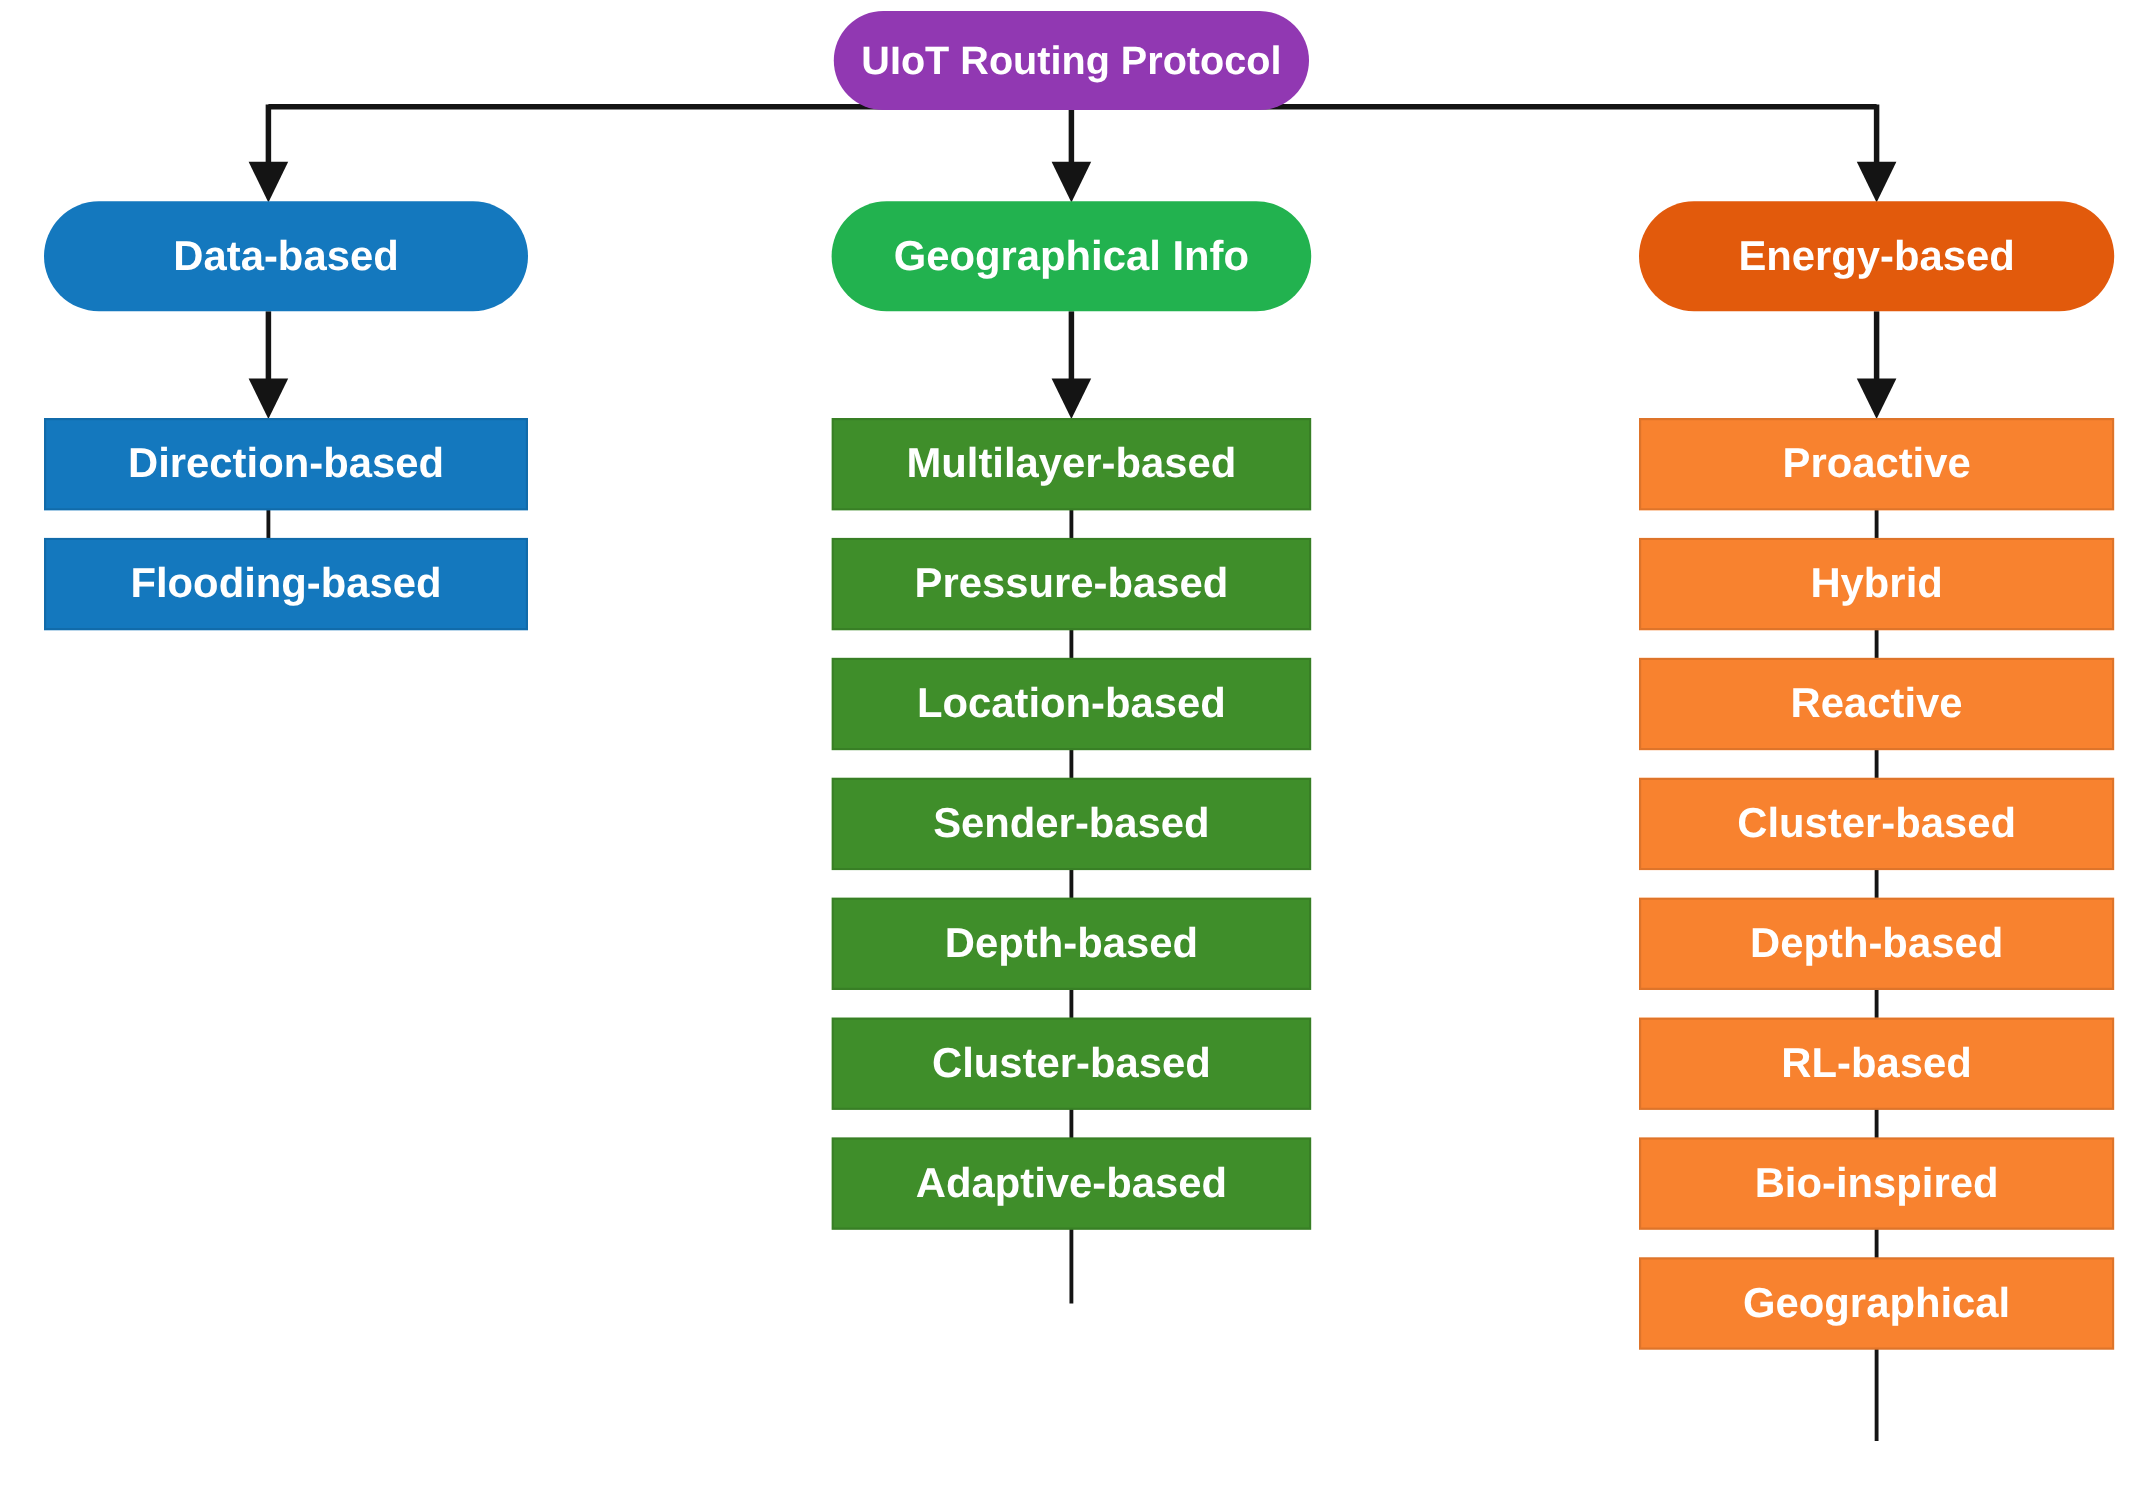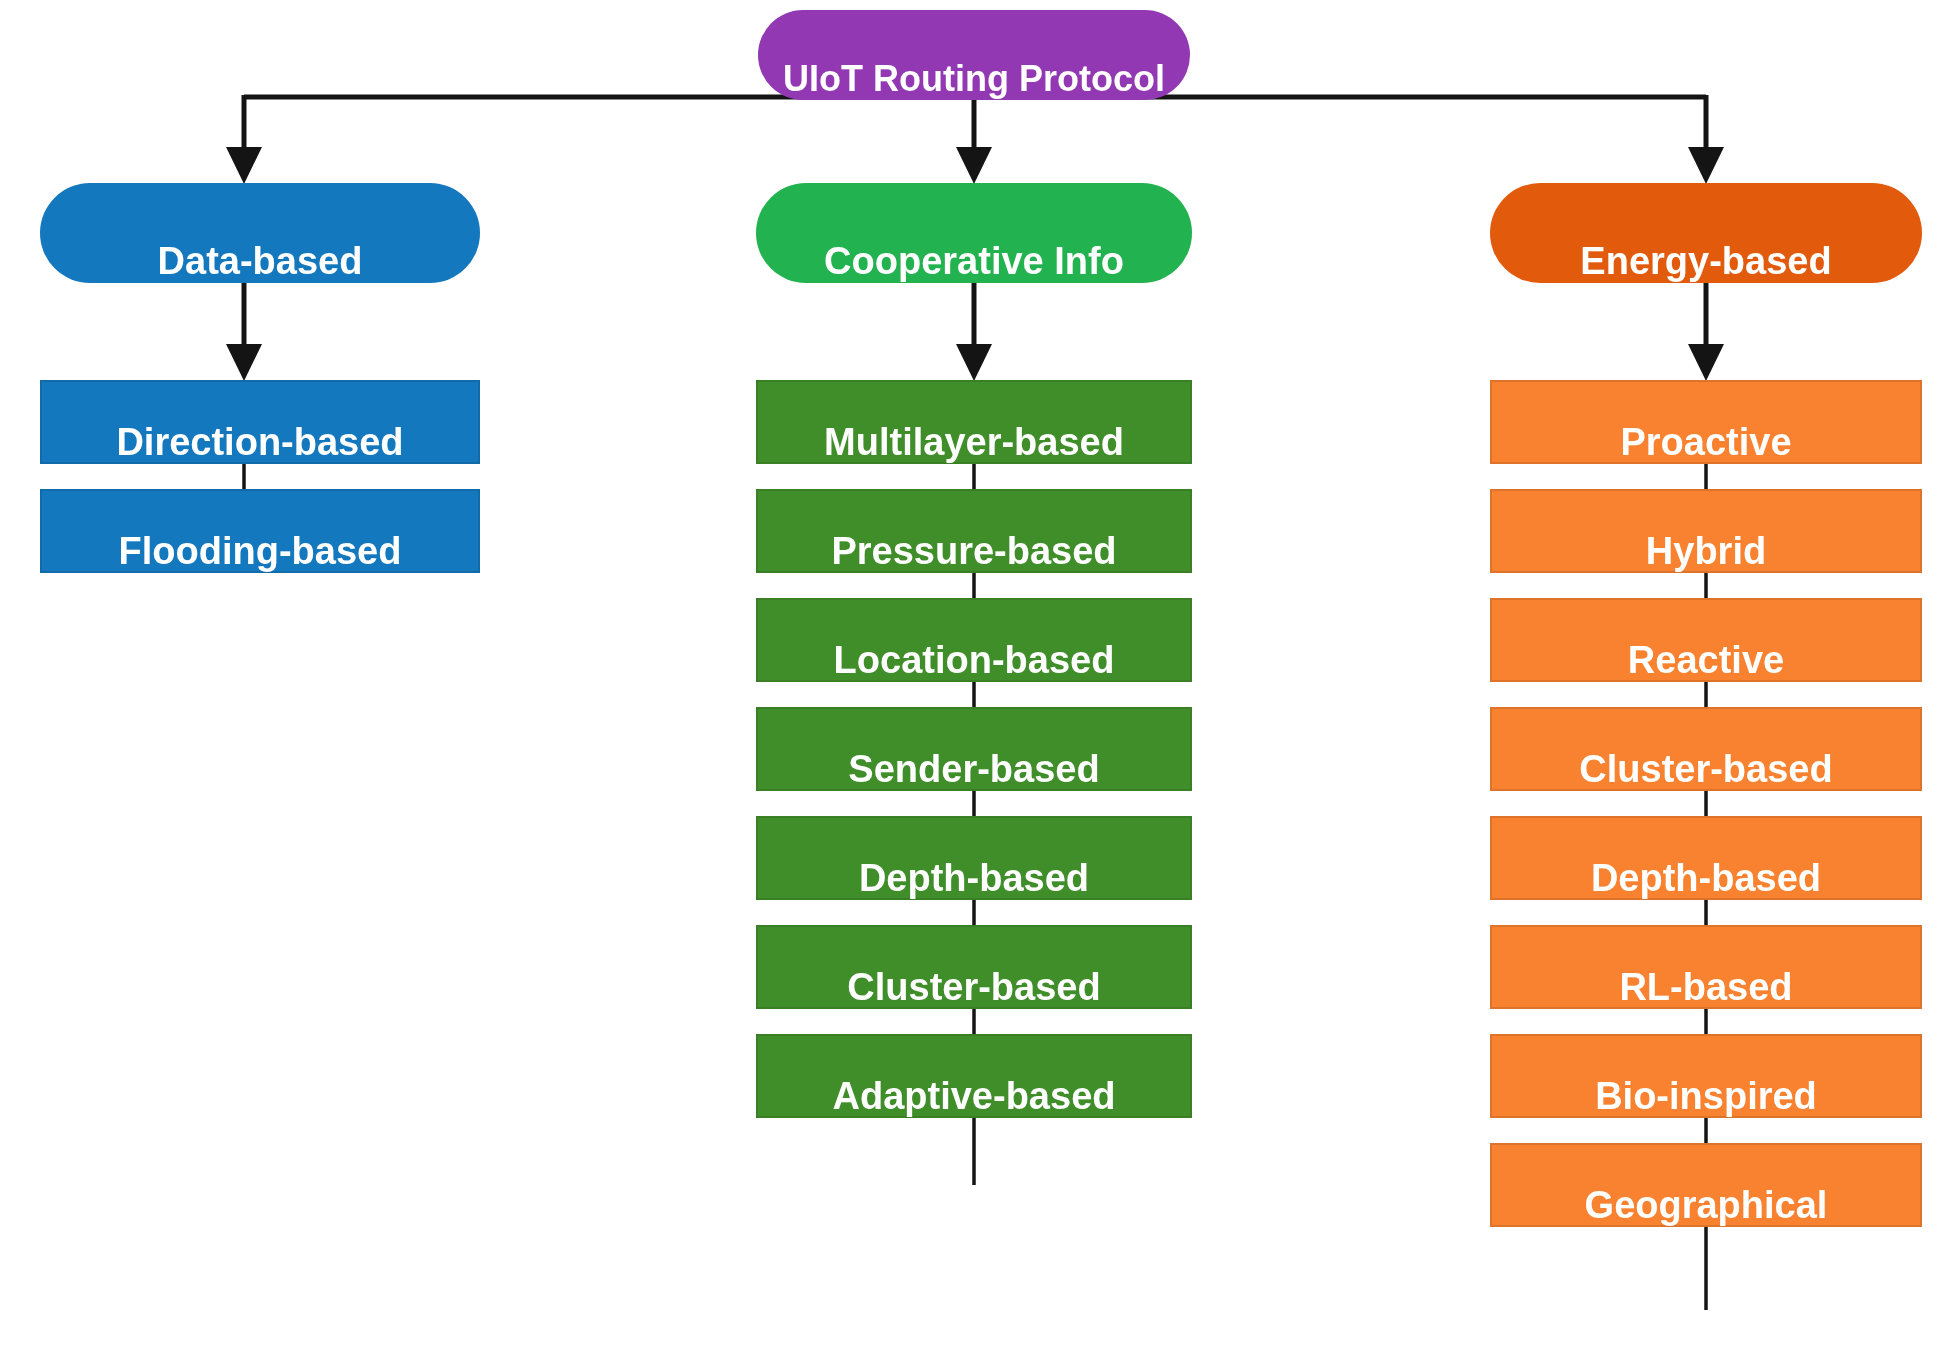--- a/index.html
+++ b/index.html
@@ -17,21 +17,21 @@
   }
   .connectors {
     position: absolute;
     left: 0;
     top: 0;
     z-index: 0;
   }
   .node {
     box-sizing: border-box;
     display: flex;
-    align-items: flex-end;
+    align-items: center;
     justify-content: center;
     color: var(--color-text, #fff);
     font-weight: 600;
     text-align: center;
     z-index: 1;
   }
   .root {
     position: absolute;
     left: 758px;
     top: 10px;
@@ -126,21 +126,21 @@
           <span>Direction-based</span>
         </div>
         <div class="node child">
           <span>Flooding-based</span>
         </div>
       </div>
   </div>
 
   <div class="column col-geo">
     <div class="node header">
-      <span>Cooperative Info</span>
+      <span>Geographical Info</span>
     </div>
     <div class="arrow-gap"></div>
     <div class="children">
 
     <div class="node child">
           <span>Multilayer-based</span>
         </div>
         <div class="node child">
           <span>Pressure-based</span>
         </div>

